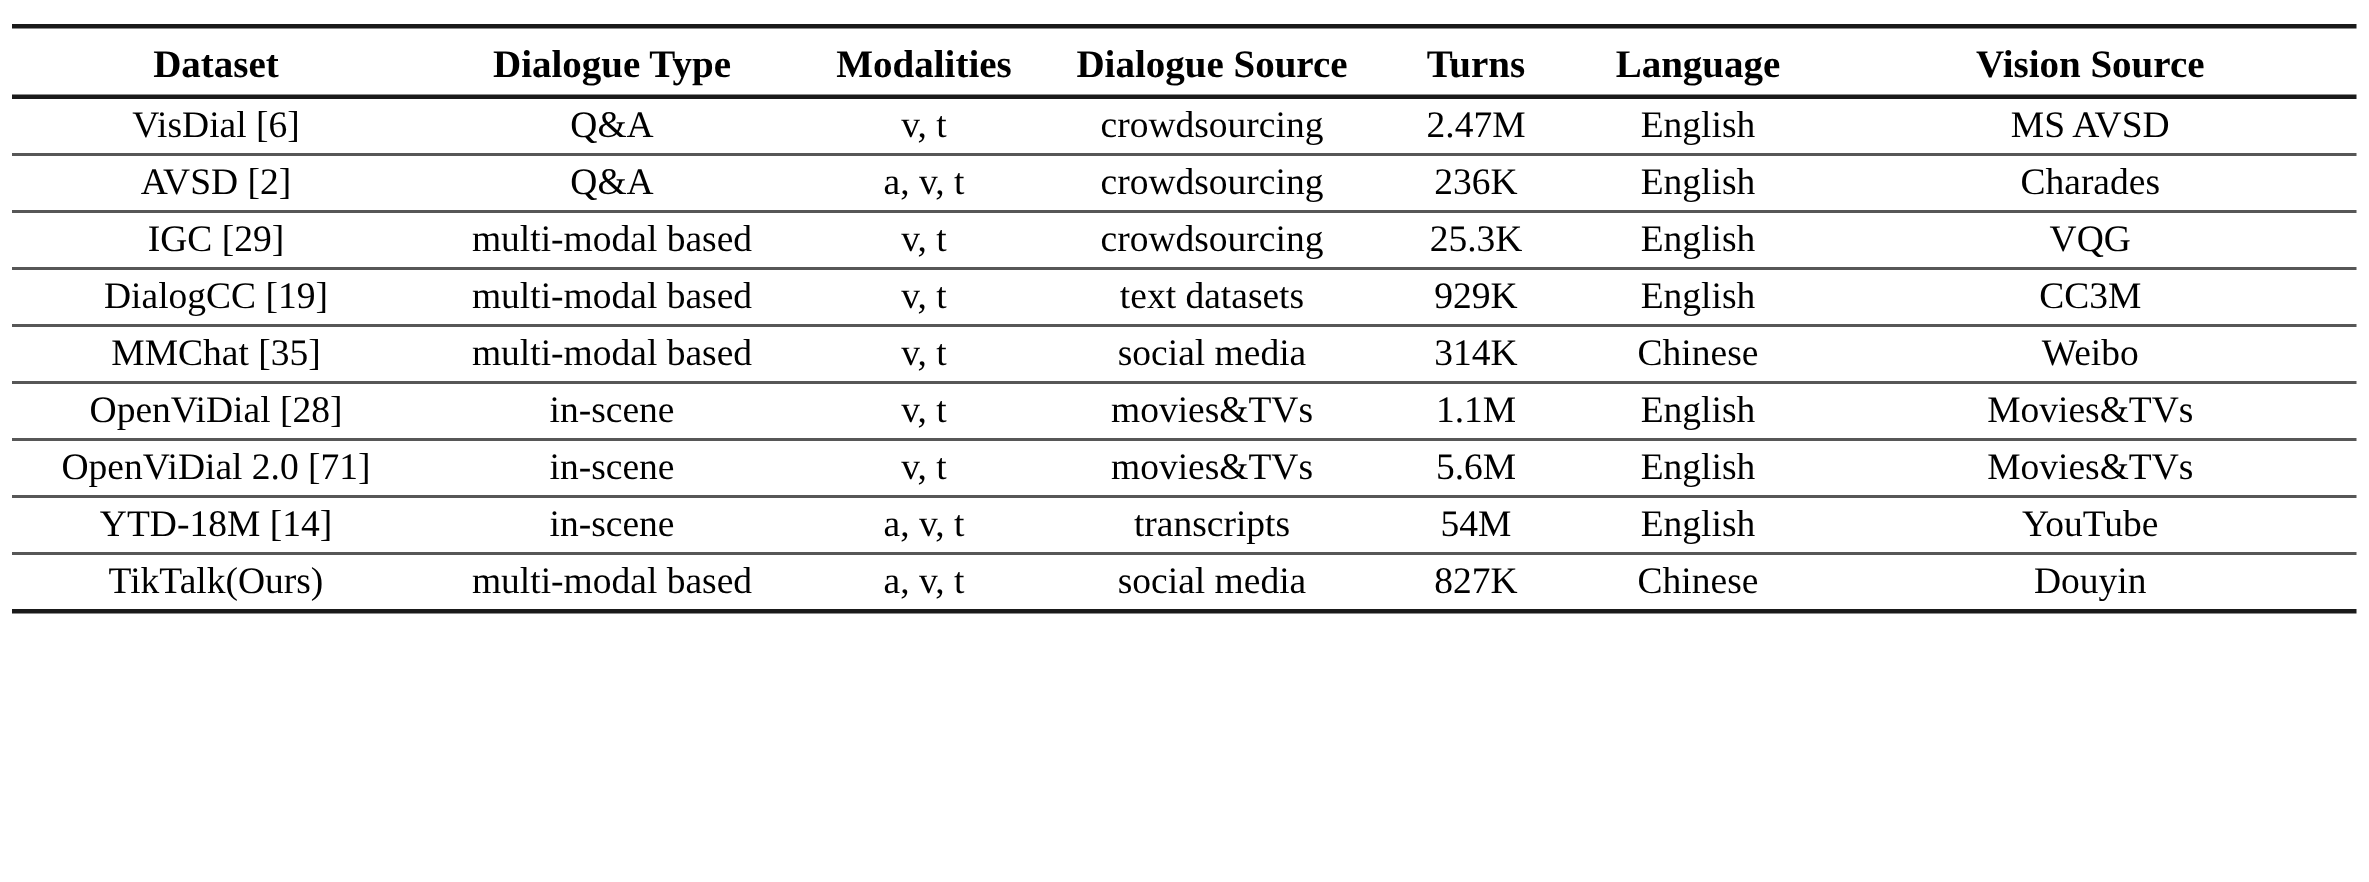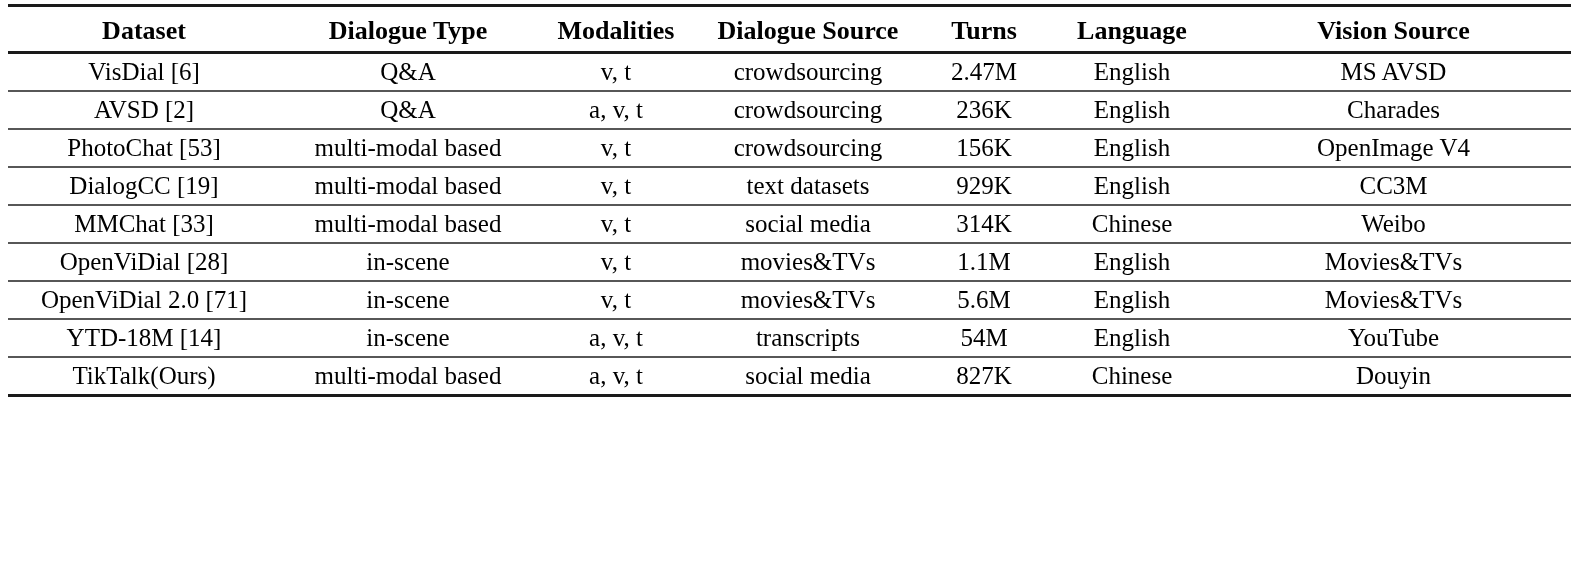--- a/index.html
+++ b/index.html
@@ -14,21 +14,21 @@
     overflow: hidden;
     font-family: "Liberation Serif", "DejaVu Serif", serif;
     color: #000000;
   }
 
   .table-wrap {
     width: 1579px;
     height: 446px;
     position: relative;
     box-sizing: border-box;
-    padding: 4px 8px 0 8px;
+    padding: 16px 8px 0 8px;
   }
 
   table.cmp {
     width: 100%;
     border-collapse: collapse;
     table-layout: fixed;
     font-size: 25px;
     line-height: 1.05;
   }
 
@@ -125,39 +125,39 @@
         <tr class="data-row">
           <td>AVSD [2]</td>
           <td>Q&amp;A</td>
           <td>a, v, t</td>
           <td>crowdsourcing</td>
           <td>236K</td>
           <td>English</td>
           <td>Charades</td>
         </tr>
         <tr class="data-row">
-          <td>PhotoChat [53]</td>
+          <td>IGC [29]</td>
           <td>multi-modal based</td>
           <td>v, t</td>
           <td>crowdsourcing</td>
-          <td>156K</td>
-          <td>English</td>
-          <td>OpenImage V4</td>
+          <td>25.3K</td>
+          <td>English</td>
+          <td>VQG</td>
         </tr>
         <tr class="data-row">
           <td>DialogCC [19]</td>
           <td>multi-modal based</td>
           <td>v, t</td>
           <td>text datasets</td>
           <td>929K</td>
           <td>English</td>
           <td>CC3M</td>
         </tr>
         <tr class="data-row">
-          <td>MMChat [33]</td>
+          <td>MMChat [35]</td>
           <td>multi-modal based</td>
           <td>v, t</td>
           <td>social media</td>
           <td>314K</td>
           <td>Chinese</td>
           <td>Weibo</td>
         </tr>
         <tr class="data-row">
           <td>OpenViDial [28]</td>
           <td>in-scene</td>

